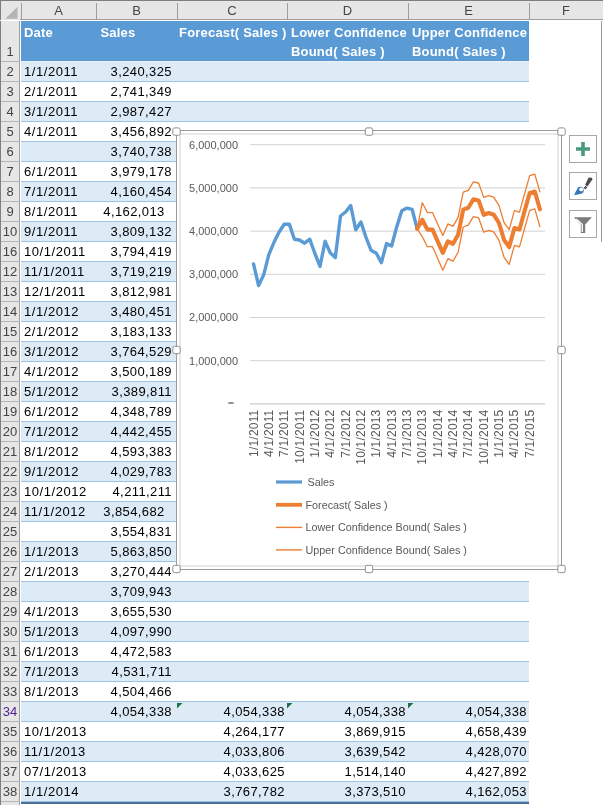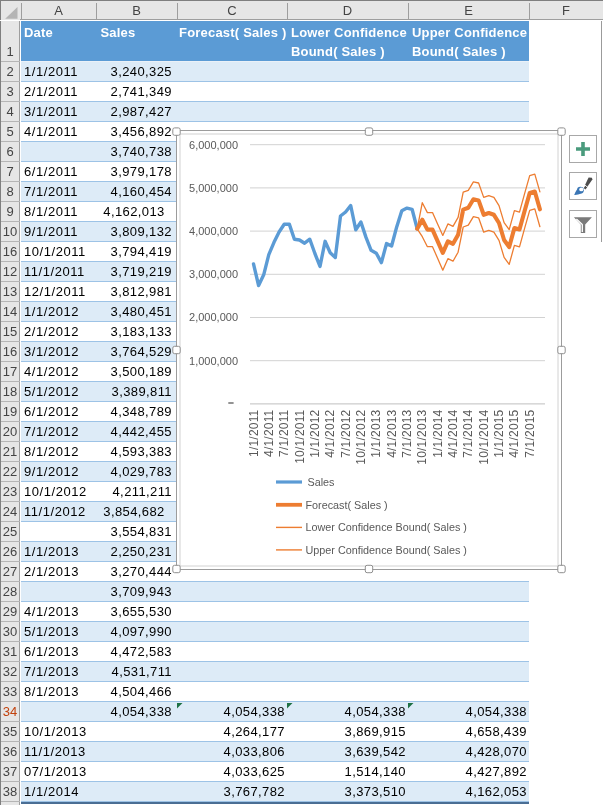--- a/index.html
+++ b/index.html
@@ -83,21 +83,21 @@
 <div class="abs" style="left:0;top:602px;width:20px;height:20px;line-height:20px;text-align:center;font-size:13px;color:#444444;">29</div>
 <div class="abs" style="left:1px;top:621px;width:19px;height:1px;background:#b5b5b5;"></div>
 <div class="abs" style="left:0;top:622px;width:20px;height:20px;line-height:20px;text-align:center;font-size:13px;color:#444444;">30</div>
 <div class="abs" style="left:1px;top:641px;width:19px;height:1px;background:#b5b5b5;"></div>
 <div class="abs" style="left:0;top:642px;width:20px;height:20px;line-height:20px;text-align:center;font-size:13px;color:#444444;">31</div>
 <div class="abs" style="left:1px;top:661px;width:19px;height:1px;background:#b5b5b5;"></div>
 <div class="abs" style="left:0;top:662px;width:20px;height:20px;line-height:20px;text-align:center;font-size:13px;color:#444444;">32</div>
 <div class="abs" style="left:1px;top:681px;width:19px;height:1px;background:#b5b5b5;"></div>
 <div class="abs" style="left:0;top:682px;width:20px;height:20px;line-height:20px;text-align:center;font-size:13px;color:#444444;">33</div>
 <div class="abs" style="left:1px;top:701px;width:19px;height:1px;background:#b5b5b5;"></div>
-<div class="abs" style="left:0;top:702px;width:20px;height:20px;line-height:20px;text-align:center;font-size:13px;color:#c2410c;">34</div>
+<div class="abs" style="left:0;top:702px;width:20px;height:20px;line-height:20px;text-align:center;font-size:13px;color:#4c1d95;">34</div>
 <div class="abs" style="left:1px;top:721px;width:19px;height:1px;background:#b5b5b5;"></div>
 <div class="abs" style="left:0;top:722px;width:20px;height:20px;line-height:20px;text-align:center;font-size:13px;color:#444444;">35</div>
 <div class="abs" style="left:1px;top:741px;width:19px;height:1px;background:#b5b5b5;"></div>
 <div class="abs" style="left:0;top:742px;width:20px;height:20px;line-height:20px;text-align:center;font-size:13px;color:#444444;">36</div>
 <div class="abs" style="left:1px;top:761px;width:19px;height:1px;background:#b5b5b5;"></div>
 <div class="abs" style="left:0;top:762px;width:20px;height:20px;line-height:20px;text-align:center;font-size:13px;color:#444444;">37</div>
 <div class="abs" style="left:1px;top:781px;width:19px;height:1px;background:#b5b5b5;"></div>
 <div class="abs" style="left:0;top:782px;width:20px;height:20px;line-height:20px;text-align:center;font-size:13px;color:#444444;">38</div>
 <div class="abs" style="left:1px;top:801px;width:19px;height:1px;background:#b5b5b5;"></div>
 <div class="abs" style="left:21px;top:21px;width:508px;height:40px;background:#5b9bd5;border-bottom:1px solid #eaf1f8;"></div>
@@ -173,21 +173,21 @@
 <div class="cell" style="left:24px;top:482px;">10/1/2012</div>
 <div class="cell num" style="left:96px;top:482px;width:76px;">4,211,211</div>
 <div class="abs" style="left:21px;top:502px;width:508px;height:19px;background:#ddebf7;border-bottom:1px solid #9dc3e6;"></div>
 <div class="cell" style="left:24px;top:502px;">11/1/2012</div>
 <div class="cell num" style="left:96px;top:502px;width:76px;text-align:center;">3,854,682</div>
 <div class="abs" style="left:21px;top:522px;width:508px;height:19px;background:#ffffff;border-bottom:1px solid #9dc3e6;"></div>
 <div class="cell" style="left:24px;top:522px;margin-top:19px;">12/1/2012</div>
 <div class="cell num" style="left:96px;top:522px;width:76px;">3,554,831</div>
 <div class="abs" style="left:21px;top:542px;width:508px;height:19px;background:#ddebf7;border-bottom:1px solid #9dc3e6;"></div>
 <div class="cell" style="left:24px;top:542px;">1/1/2013</div>
-<div class="cell num" style="left:96px;top:542px;width:76px;">2,250,231</div>
+<div class="cell num" style="left:96px;top:542px;width:76px;">5,863,850</div>
 <div class="abs" style="left:21px;top:562px;width:508px;height:19px;background:#ffffff;border-bottom:1px solid #9dc3e6;"></div>
 <div class="cell" style="left:24px;top:562px;">2/1/2013</div>
 <div class="cell num" style="left:96px;top:562px;width:76px;">3,270,444</div>
 <div class="abs" style="left:21px;top:582px;width:508px;height:19px;background:#ddebf7;border-bottom:1px solid #9dc3e6;"></div>
 <div class="cell" style="left:24px;top:600px;">3/1/2013</div>
 <div class="cell num" style="left:96px;top:582px;width:76px;">3,709,943</div>
 <div class="abs" style="left:21px;top:602px;width:508px;height:19px;background:#ffffff;border-bottom:1px solid #9dc3e6;"></div>
 <div class="cell" style="left:24px;top:602px;">4/1/2013</div>
 <div class="cell num" style="left:96px;top:602px;width:76px;">3,655,530</div>
 <div class="abs" style="left:21px;top:622px;width:508px;height:19px;background:#ddebf7;border-bottom:1px solid #9dc3e6;"></div>

